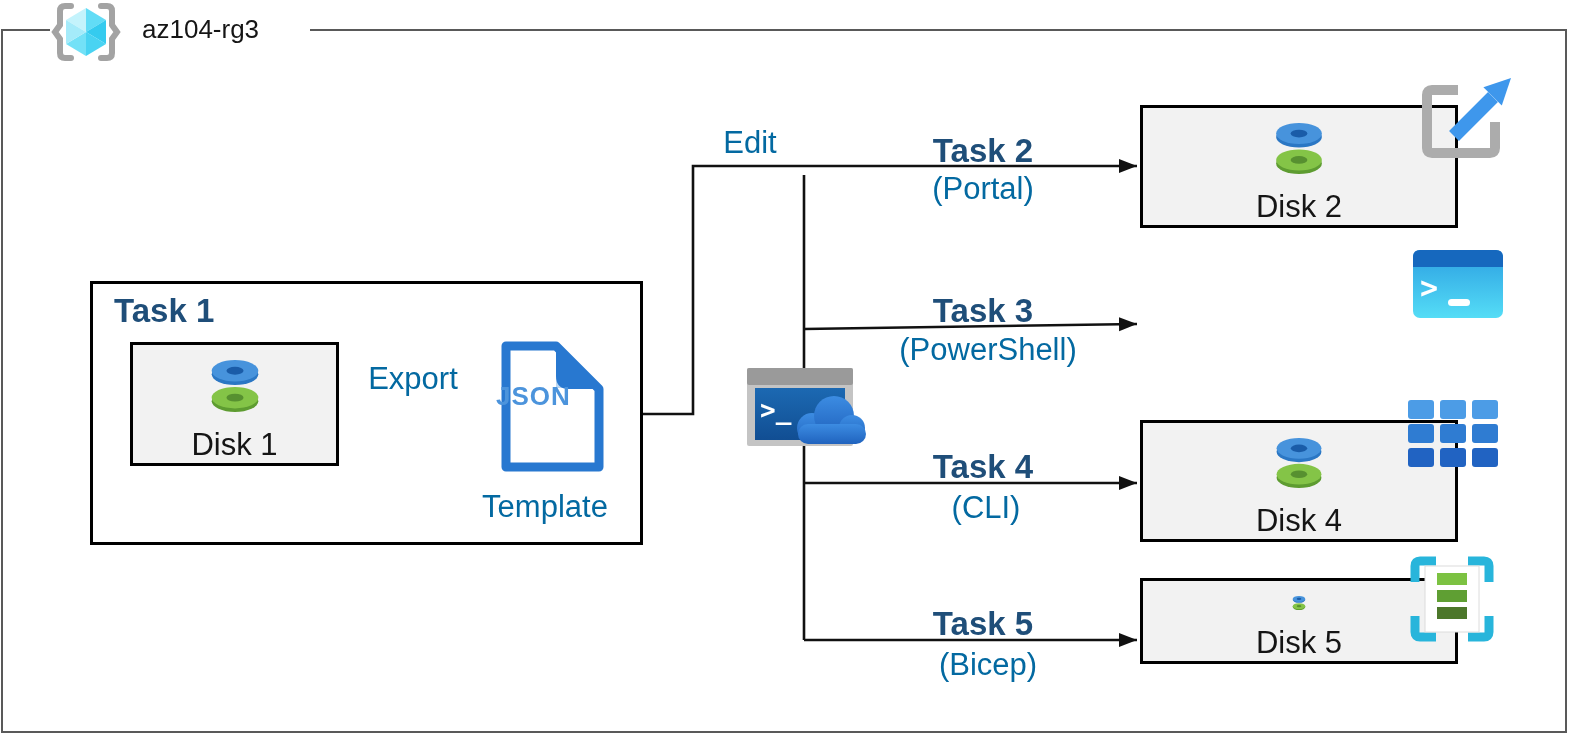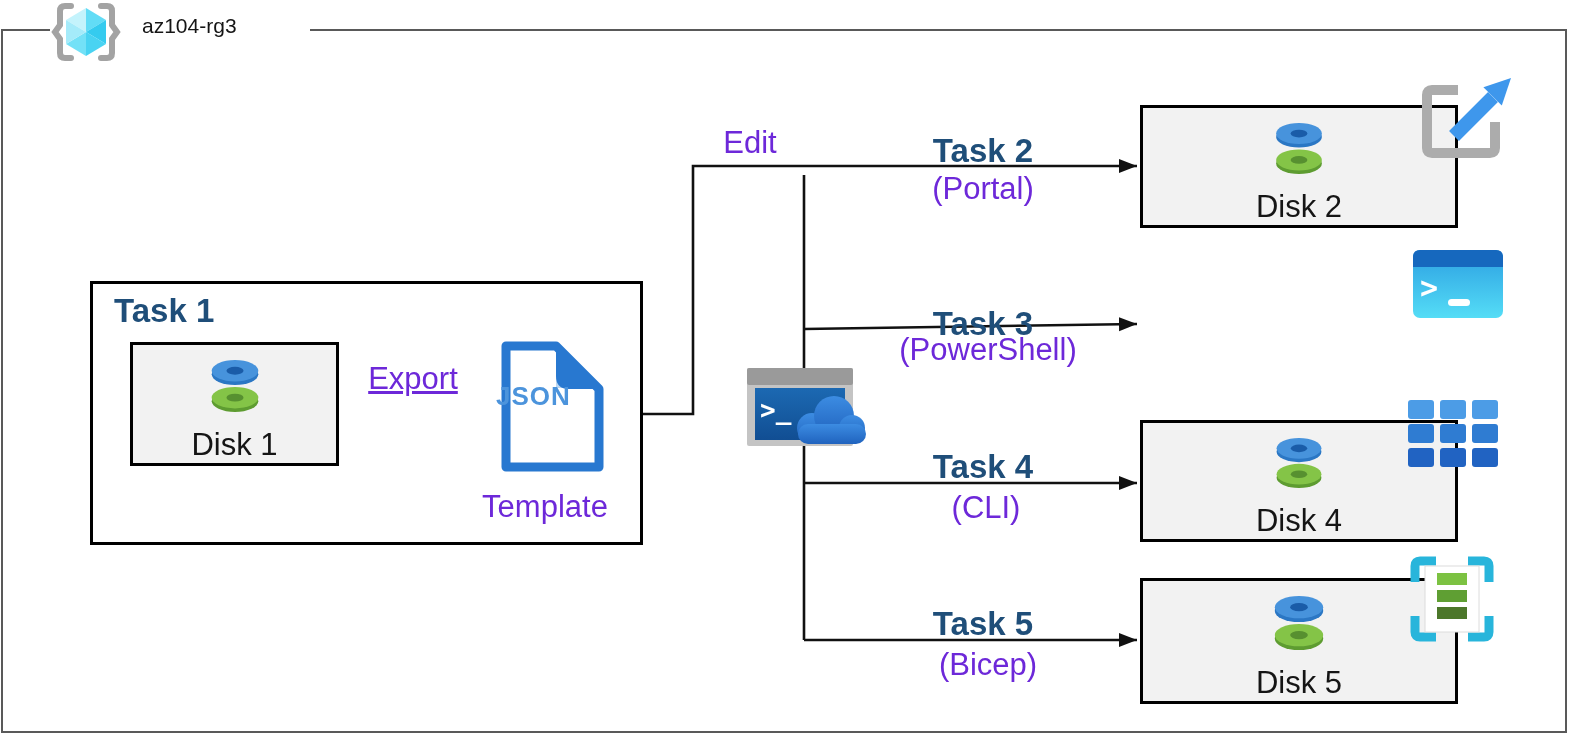--- a/index.html
+++ b/index.html
@@ -6,25 +6,25 @@
   .canvas{
     position:relative;width:1572px;height:737px;background:#fff;overflow:hidden;
     font-family:"Liberation Sans",sans-serif;color:#111;
   }
   .outer-border{
     position:absolute;left:1px;top:29px;width:1566px;height:704px;
     border:2px solid #595959;box-sizing:border-box;
   }
   .border-patch{position:absolute;left:50px;top:26px;width:260px;height:9px;background:#fff;}
   .rg-icon{position:absolute;left:50px;top:1px;}
-  .rg-title{position:absolute;left:142px;top:14px;font-size:21px;color:#151515;white-space:nowrap;}
+  .rg-title{position:absolute;left:142px;top:14px;font-size:26px;color:#151515;white-space:nowrap;}
 
   .lines{position:absolute;left:0;top:0;width:1572px;height:737px;}
 
-  .lbl{position:absolute;transform:translateX(-50%);white-space:nowrap;font-size:31px;color:#6d28d9;line-height:1.1;}
+  .lbl{position:absolute;transform:translateX(-50%);white-space:nowrap;font-size:31px;color:#0369a1;line-height:1.1;}
   .task-lbl{font-weight:bold;font-size:33px;color:#1f4e79;}
 
   .task1-box{
     position:absolute;left:90px;top:281px;width:553px;height:264px;
     border:3px solid #000;box-sizing:border-box;background:#fff;
   }
   .task1-title{position:absolute;left:114px;top:292px;font-size:33px;font-weight:bold;color:#1f4e79;}
 
   .disk-box{
     position:absolute;background:#f2f2f2;border:3px solid #000;box-sizing:border-box;
@@ -89,21 +89,21 @@
       <ellipse cx="28" cy="16" rx="26" ry="12" fill="#2b77c4"></ellipse>
       <ellipse cx="28" cy="12" rx="26" ry="12" fill="#4793dc"></ellipse>
       <ellipse cx="28" cy="12" rx="9.5" ry="4.4" fill="#1a5ca8"></ellipse>
       <ellipse cx="28" cy="46" rx="26" ry="12" fill="#5e9c31"></ellipse>
       <ellipse cx="28" cy="42" rx="26" ry="12" fill="#84c447"></ellipse>
       <ellipse cx="28" cy="42" rx="9.5" ry="4.4" fill="#579030"></ellipse>
     </svg>
     <div class="disk-label">Disk 1</div>
   </div>
 
-  <div class="lbl" style="left:413px;top:362px;text-decoration:underline;">Export</div>
+  <div class="lbl" style="left:413px;top:362px;">Export</div>
 
   <svg class="json-icon" width="109" height="133" viewBox="0 0 109 133">
     <path d="M10 6 H60 L103 49 V127 H10 z" fill="#ffffff" stroke="#2878d0" stroke-width="9" stroke-linejoin="round"></path>
     <path d="M60 6 L102 48 H60 z" fill="#bbd7f2"></path>
     <path d="M60 4 V36 Q60 49 73 49 H104 z" fill="#2878d0"></path>
   </svg>
   <div class="json-text">JSON</div>
   <div class="lbl" style="left:545px;top:490px;">Template</div>
 
   <div class="lbl" style="left:750px;top:126px;">Edit</div>
@@ -127,21 +127,21 @@
       <circle cx="66" cy="62" r="15"></circle>
       <circle cx="88" cy="50" r="20"></circle>
       <circle cx="106" cy="62" r="13"></circle>
       <rect x="52" y="58" width="68" height="20" rx="10"></rect>
     </g>
   </svg>
 
   <div class="lbl task-lbl" style="left:983px;top:133px;">Task 2</div>
   <div class="lbl" style="left:983px;top:172px;">(Portal)</div>
 
-  <div class="lbl task-lbl" style="left:983px;top:306px;">Task 3</div>
+  <div class="lbl task-lbl" style="left:983px;top:293px;">Task 3</div>
   <div class="lbl" style="left:988px;top:333px;">(PowerShell)</div>
 
   <div class="lbl task-lbl" style="left:983px;top:449px;">Task 4</div>
   <div class="lbl" style="left:986px;top:491px;">(CLI)</div>
 
   <div class="lbl task-lbl" style="left:983px;top:606px;">Task 5</div>
   <div class="lbl" style="left:988px;top:648px;">(Bicep)</div>
 
   <div class="disk-box" style="left:1140px;top:105px;width:318px;height:123px;">
     <svg width="56" height="58" viewBox="0 0 56 58">
@@ -161,21 +161,21 @@
       <ellipse cx="28" cy="16" rx="26" ry="12" fill="#2b77c4"></ellipse>
         <ellipse cx="28" cy="12" rx="26" ry="12" fill="#4793dc"></ellipse>
         <ellipse cx="28" cy="12" rx="9.5" ry="4.4" fill="#1a5ca8"></ellipse>
       <ellipse cx="28" cy="46" rx="26" ry="12" fill="#5e9c31"></ellipse>
         <ellipse cx="28" cy="42" rx="26" ry="12" fill="#84c447"></ellipse>
         <ellipse cx="28" cy="42" rx="9.5" ry="4.4" fill="#579030"></ellipse>
     </svg>
     <div class="disk-label">Disk 4</div>
   </div>
 
-  <div class="disk-box" style="left:1140px;top:578px;width:318px;height:126px;">
+  <div class="disk-box" style="left:1140px;top:578px;width:318px;height:86px;">
     <svg width="56" height="58" viewBox="0 0 56 58">
       <ellipse cx="28" cy="16" rx="26" ry="12" fill="#2b77c4"></ellipse>
         <ellipse cx="28" cy="12" rx="26" ry="12" fill="#4793dc"></ellipse>
         <ellipse cx="28" cy="12" rx="9.5" ry="4.4" fill="#1a5ca8"></ellipse>
       <ellipse cx="28" cy="46" rx="26" ry="12" fill="#5e9c31"></ellipse>
         <ellipse cx="28" cy="42" rx="26" ry="12" fill="#84c447"></ellipse>
         <ellipse cx="28" cy="42" rx="9.5" ry="4.4" fill="#579030"></ellipse>
     </svg>
     <div class="disk-label">Disk 5</div>
   </div>

